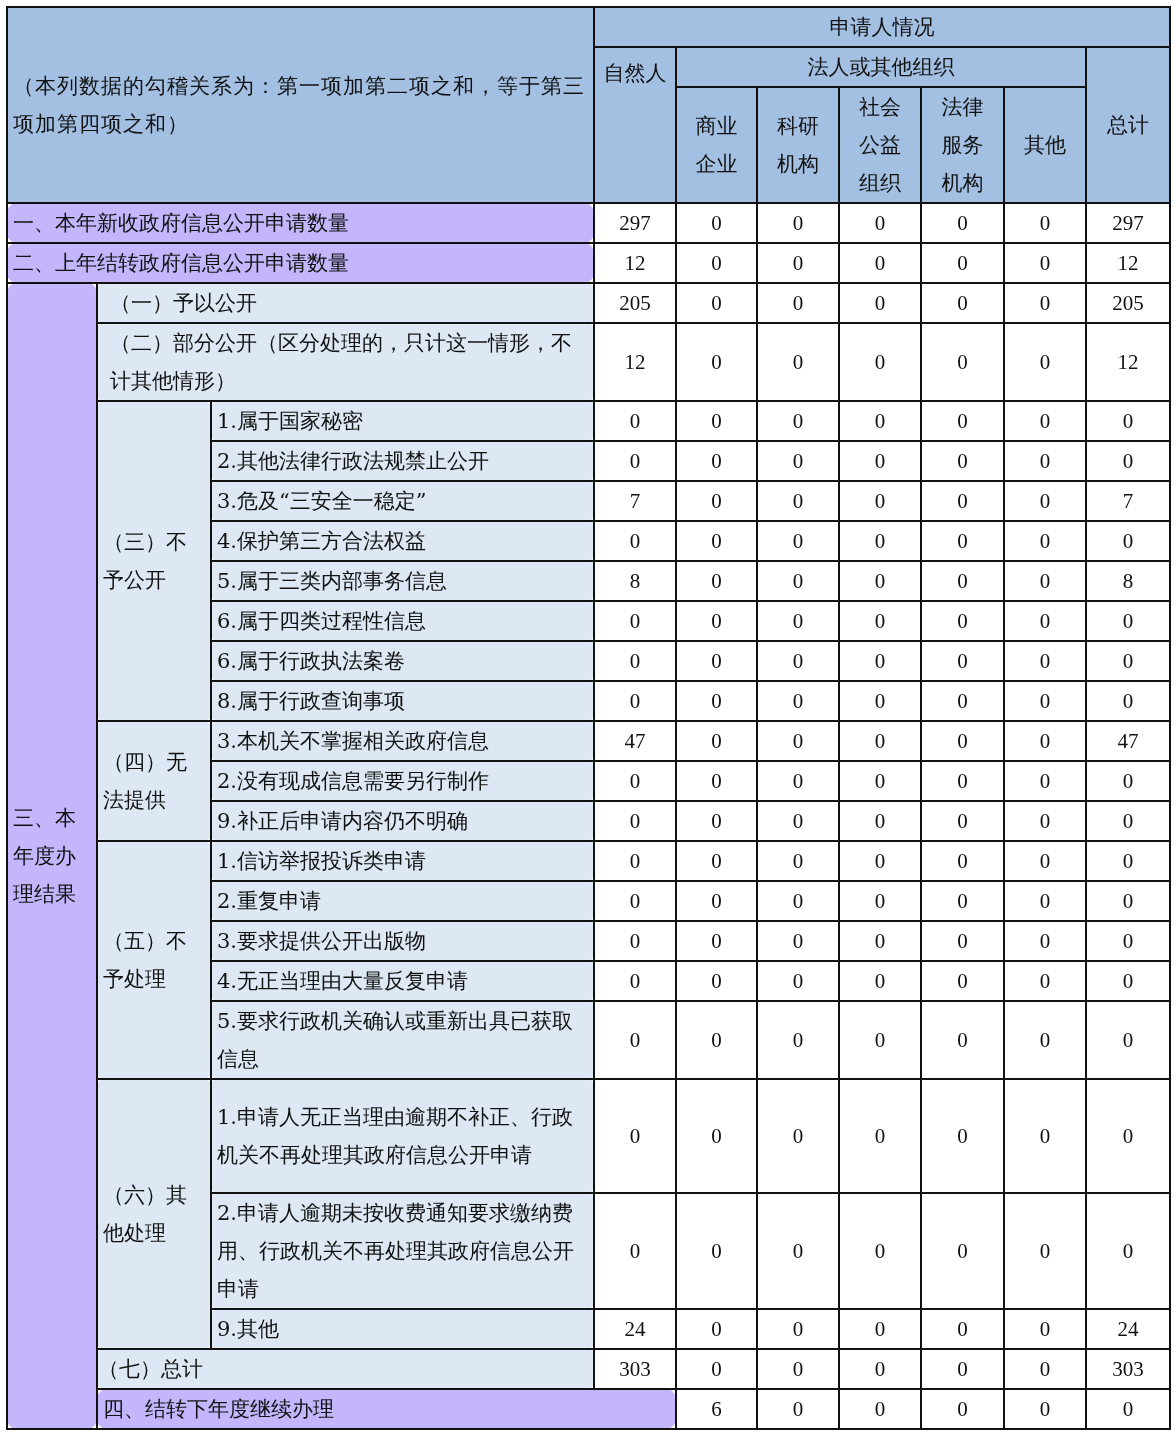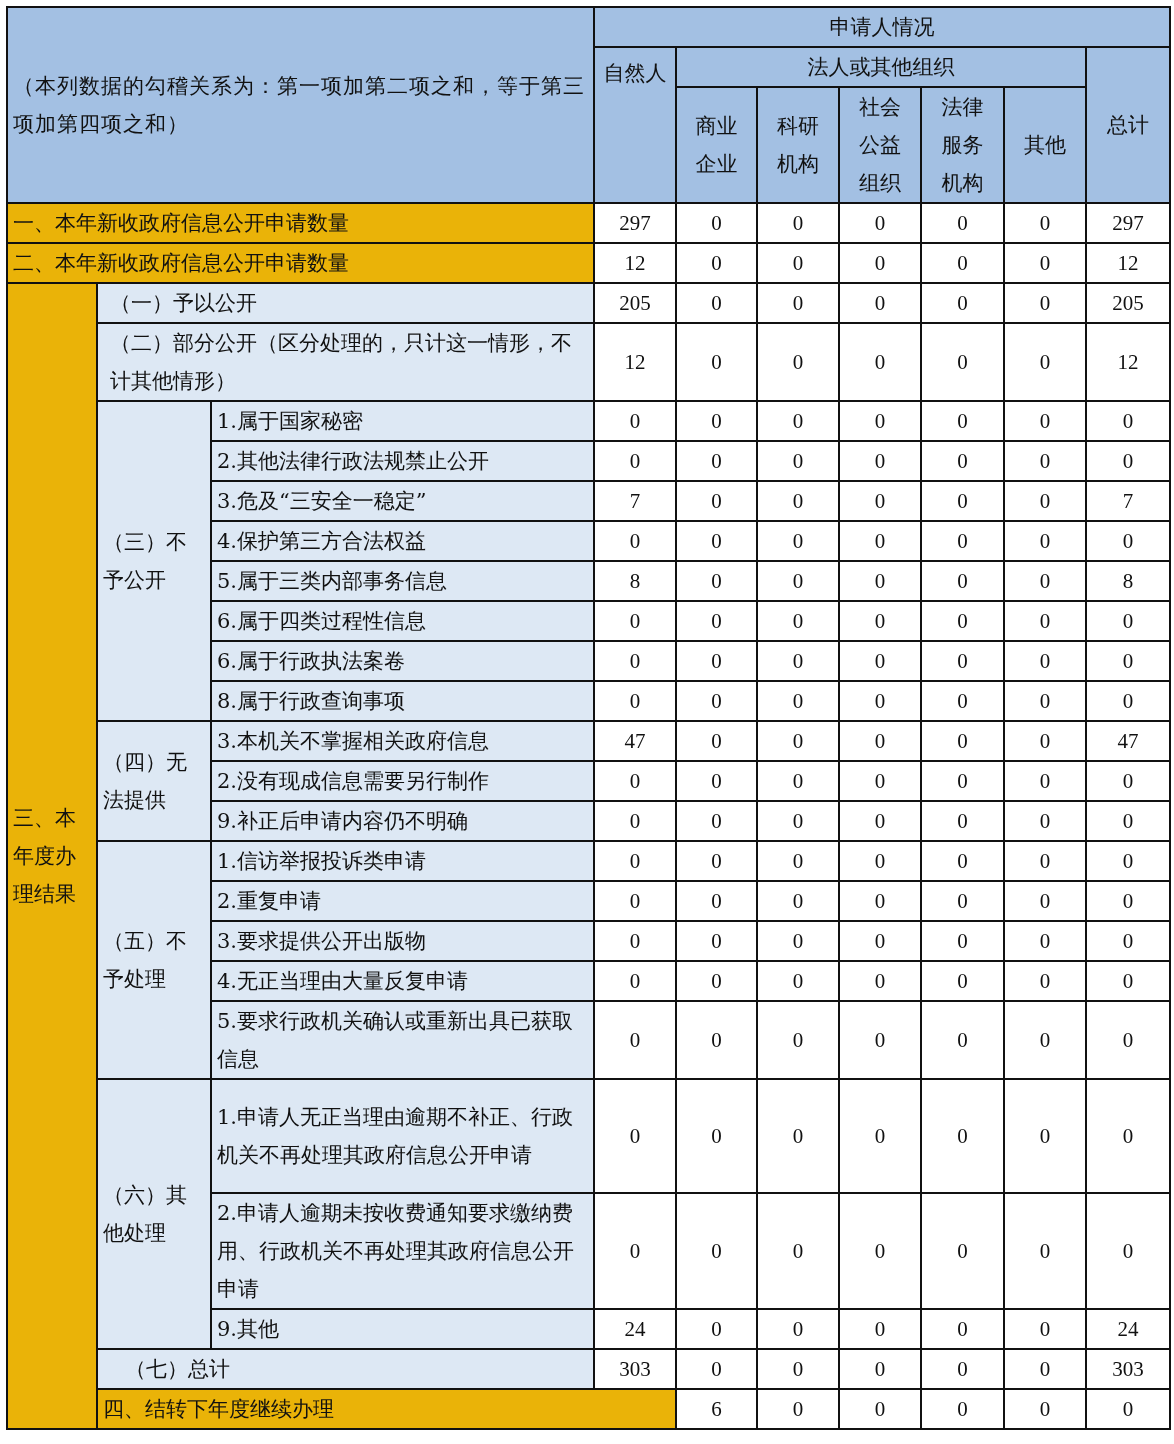--- a/index.html
+++ b/index.html
@@ -4,22 +4,22 @@
 <style>
   html, body { margin: 0; padding: 0; background: #ffffff; }
   body { width: 1174px; height: 1444px; position: relative; overflow: hidden;
          font-family: "DejaVu Serif", "Liberation Serif", serif; color: #111; }
   table.report { position: absolute; left: 6px; top: 6px; border-collapse: collapse;
                  table-layout: fixed; width: 1163px; }
   table.report td { border: 2px solid #111; padding: 0 5px; font-size: 21px; line-height: 38px;
                     vertical-align: middle; overflow: hidden; }
   .hdr { background: #a3c0e3; }
   .hdr-center { text-align: center; margin-top: 6px; }
-  .lvl1 { background: #eab308; }
-  .lvl2 { background: #dde8f4; }
+  .lvl1 { background: #c4b5fd; border-radius: 10px; }
+  .lvl2 { background: #dde8f4; border-radius: 7px; }
   .num { text-align: center; background: #ffffff; font-family: "Liberation Serif", "DejaVu Serif", serif; font-size: 22px; }
   .note { font-size: 20px; line-height: 38px; letter-spacing: 1px; }
   .sub-text { font-size: 20.5px; margin-left: 26px; }
   .wrap { white-space: normal; word-break: break-all; }
   .vtext { line-height: 38px; }
 </style>
 </head>
 <body>
 
 <table class="report">
@@ -59,21 +59,21 @@
       <td class="num">297</td>
       <td class="num">0</td>
       <td class="num">0</td>
       <td class="num">0</td>
       <td class="num">0</td>
       <td class="num">0</td>
       <td class="num">297</td>
     </tr>
 
     <tr style="height:40px">
-      <td class="lvl1" colspan="3">二、本年新收政府信息公开申请数量</td>
+      <td class="lvl1" colspan="3">二、上年结转政府信息公开申请数量</td>
       <td class="num">12</td>
       <td class="num">0</td>
       <td class="num">0</td>
       <td class="num">0</td>
       <td class="num">0</td>
       <td class="num">0</td>
       <td class="num">12</td>
     </tr>
 
     <tr style="height:38px">
@@ -291,21 +291,21 @@
       <td class="num">24</td>
       <td class="num">0</td>
       <td class="num">0</td>
       <td class="num">0</td>
       <td class="num">0</td>
       <td class="num">0</td>
       <td class="num">24</td>
     </tr>
 
     <tr style="height:40px">
-      <td class="lvl2" colspan="2" style="padding-left:27px">（七）总计</td>
+      <td class="lvl2" colspan="2" style="padding-left:0">（七）总计</td>
       <td class="num">303</td>
       <td class="num">0</td>
       <td class="num">0</td>
       <td class="num">0</td>
       <td class="num">0</td>
       <td class="num">0</td>
       <td class="num">303</td>
     </tr>
 
     <tr style="height:40px">

